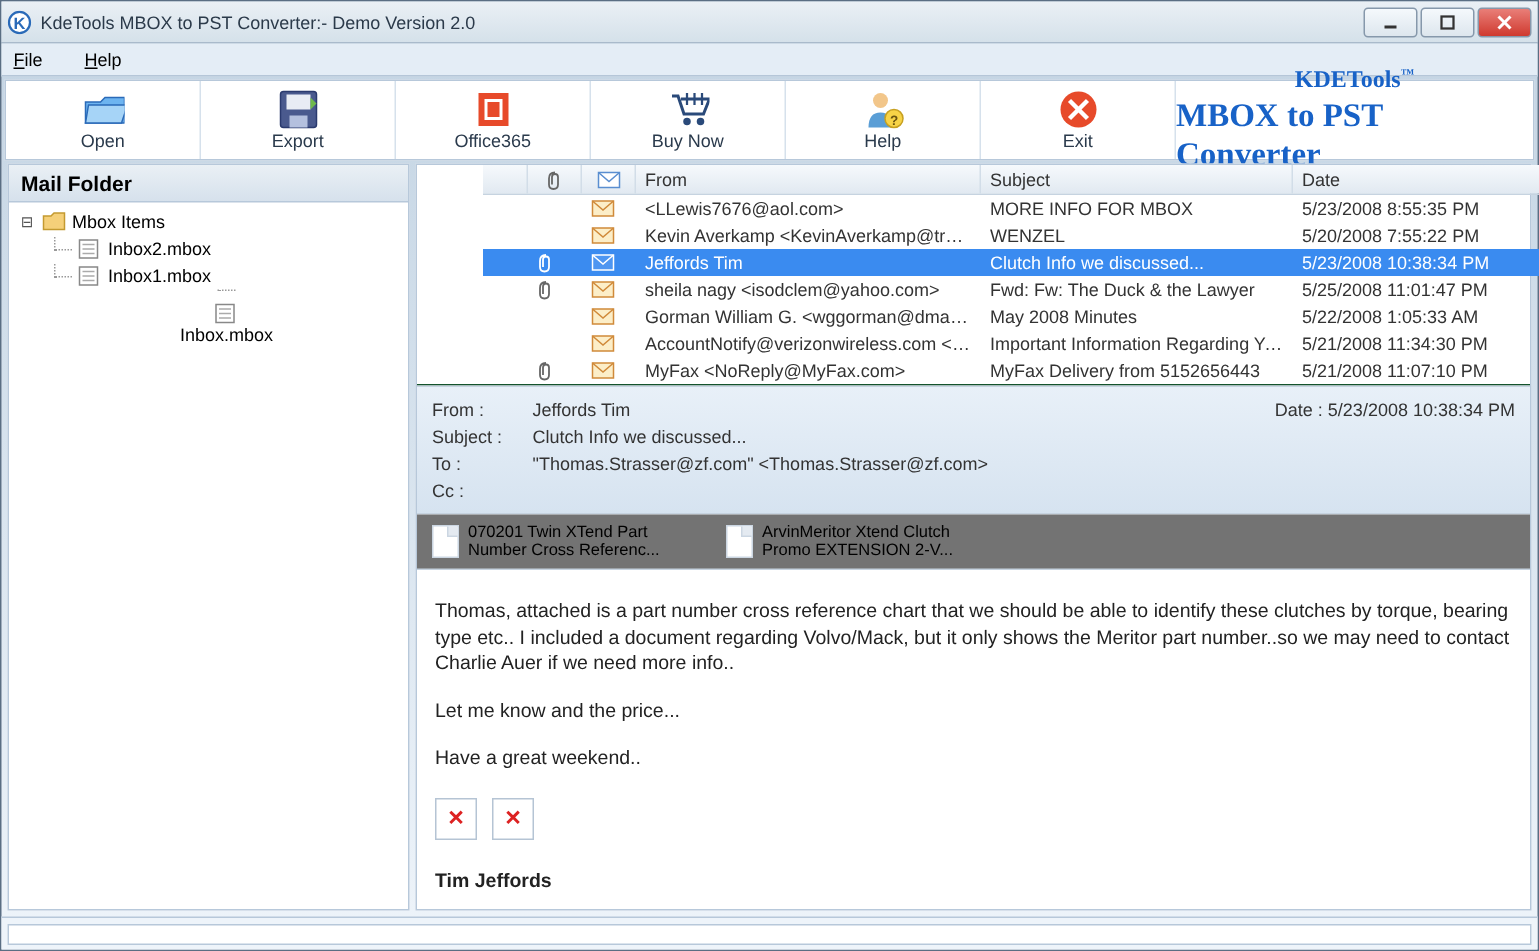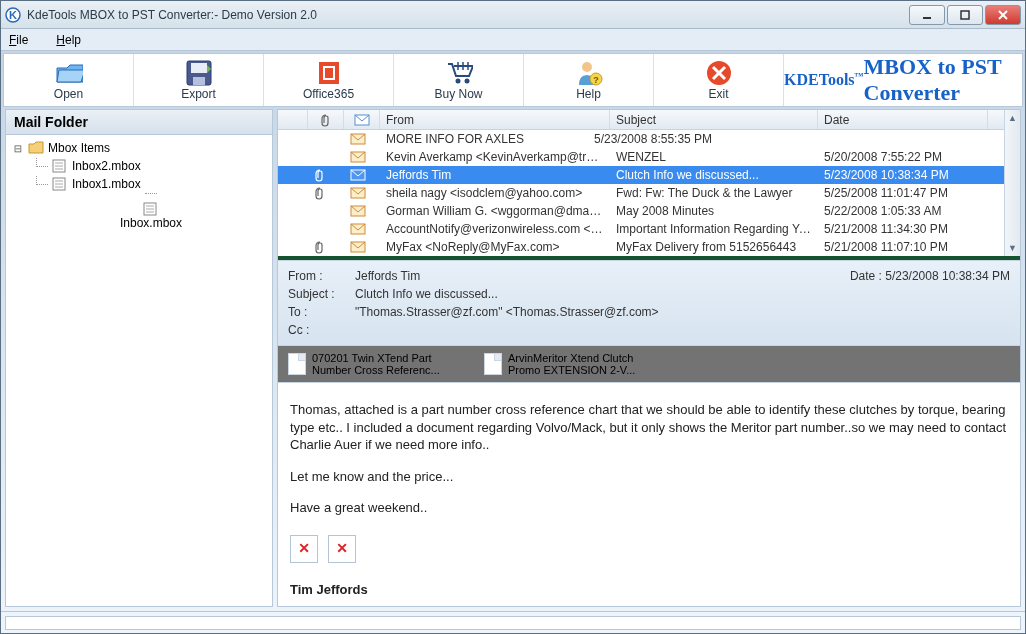--- a/index.html
+++ b/index.html
@@ -10,33 +10,33 @@
 .titlebar-text { flex: 1; font-size: 12px; color: #2b3a4a; }
 .window-controls { display: flex; gap: 2px; }
 .wc-btn { width: 36px; height: 20px; border: 1px solid #8698ab; border-radius: 3px; display: flex; align-items: center; justify-content: center; background: linear-gradient(to bottom,#f5f9fc,#dde6ee); font-size: 10px; cursor: pointer; }
 .wc-btn.close { background: linear-gradient(to bottom,#e97e78,#cf3a2f); color: #fff; }
 .menubar { height: 22px; display: flex; align-items: center; padding: 0 8px; gap: 28px; background: #e4edf6; border-bottom: 1px solid #b5c6d8; font-size: 12px; }
 .menubar span { cursor: pointer; }
 .menubar span u { text-decoration: underline; }
 .toolbar { height: 54px; display: flex; align-items: center; background: #fff; border: 1px solid #b7c8da; margin: 2px; }
 .tool-btn { display: flex; flex-direction: column; align-items: center; justify-content: center; width: 130px; height: 100%; border-right: 1px solid #d6e1ec; cursor: pointer; font-size: 12px; color: #2a3a4c; }
 .tool-btn .ticon { width: 28px; height: 28px; display: flex; align-items: center; justify-content: center; }
-.brand { flex: 1; display: flex; flex-direction: row; align-items: center; justify-content: center; font-family: Georgia, serif; }
+.brand { flex: 1; display: flex; flex-direction: column; align-items: center; justify-content: center; font-family: Georgia, serif; }
 .brand-top { color: #1862c7; font-size: 16px; font-weight: bold; }
 .brand-top sup { font-size: 9px; }
 .brand-bot { color: #1862c7; font-size: 22px; font-weight: bold; }
 .main { flex: 1; display: flex; margin: 0 4px 4px 4px; min-height: 0; }
 .sidebar { width: 268px; display: flex; flex-direction: column; border: 1px solid #b7c8da; background: #fff; }
 .sidebar-header { background: linear-gradient(to bottom,#eaf0f5,#d6e1ec); padding: 4px 8px; font-size: 14px; font-weight: bold; border-bottom: 1px solid #b7c8da; }
 .tree { padding: 4px 6px; font-size: 12px; flex: 1; overflow: auto; }
 .tree-row { display: flex; align-items: center; height: 18px; cursor: pointer; }
 .tree-toggle { width: 12px; text-align: center; color: #555; font-size: 10px; }
 .tree-icon { width: 16px; height: 14px; margin: 0 4px; }
 .content { flex: 1; display: flex; flex-direction: column; border: 1px solid #b7c8da; background: #fff; margin-left: 4px; min-width: 0; }
-.grid-wrap { display: flex; border-bottom: 4px solid #14532d; }
+.grid-wrap { display: flex; border-bottom: 1px solid #14532d; padding-left: 44px; }
 .grid { flex: 1; }
 .grid-header { display: flex; background: linear-gradient(to bottom,#f6f9fc,#e1e9f1); border-bottom: 1px solid #c6d3e0; height: 20px; align-items: center; font-size: 12px; color: #333; }
 .grid-header > div { padding: 0 6px; border-right: 1px solid #d2dde8; height: 100%; display: flex; align-items: center; }
 .grid-row { display: flex; height: 18px; align-items: center; font-size: 12px; color: #333; cursor: pointer; }
 .grid-row.selected { background: #3a8bf0; color: #fff; }
 .grid-row > div { padding: 0 6px; overflow: hidden; white-space: nowrap; text-overflow: ellipsis; }
 .col-chk { width: 30px; justify-content: center; }
 .col-clip { width: 36px; justify-content: center; }
 .col-env { width: 36px; justify-content: center; }
 .col-from { width: 230px; }
@@ -248,21 +248,22 @@
           <div id="grid-rows">
               <div class="grid-row">
                 <div class="col-chk"></div>
                 <div class="col-clip"></div>
                 <div class="col-env">
                   <svg width="16" height="12">
                     <rect x="1" y="1" width="14" height="10" fill="#fceec8" stroke="#d08a3a"></rect>
                     <path d="M1 1 L8 7 L15 1" fill="none" stroke="#d08a3a"></path>
                   </svg>
                 </div>
-                <div class="col-subject">MORE INFO FOR AXLES</div>
+                <div class="col-from">&lt;LLewis7676@aol.com&gt;</div>
+                <div class="col-subject">MORE INFO FOR MBOX</div>
                 <div class="col-date">5/23/2008 8:55:35 PM</div>
               </div>
               <div class="grid-row">
                 <div class="col-chk"></div>
                 <div class="col-clip"></div>
                 <div class="col-env">
                   <svg width="16" height="12">
                     <rect x="1" y="1" width="14" height="10" fill="#fceec8" stroke="#d08a3a"></rect>
                     <path d="M1 1 L8 7 L15 1" fill="none" stroke="#d08a3a"></path>
                   </svg>

